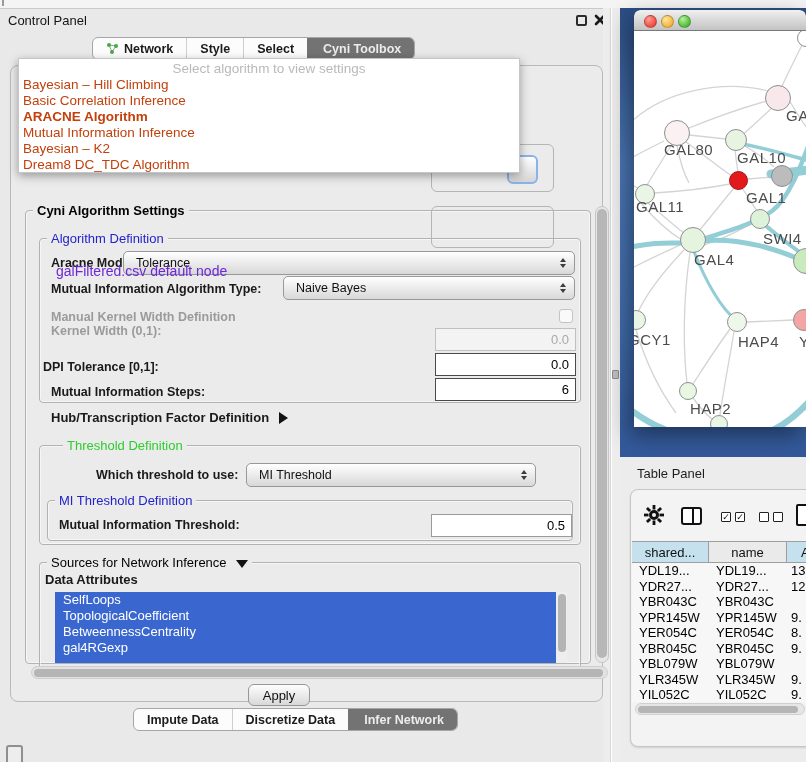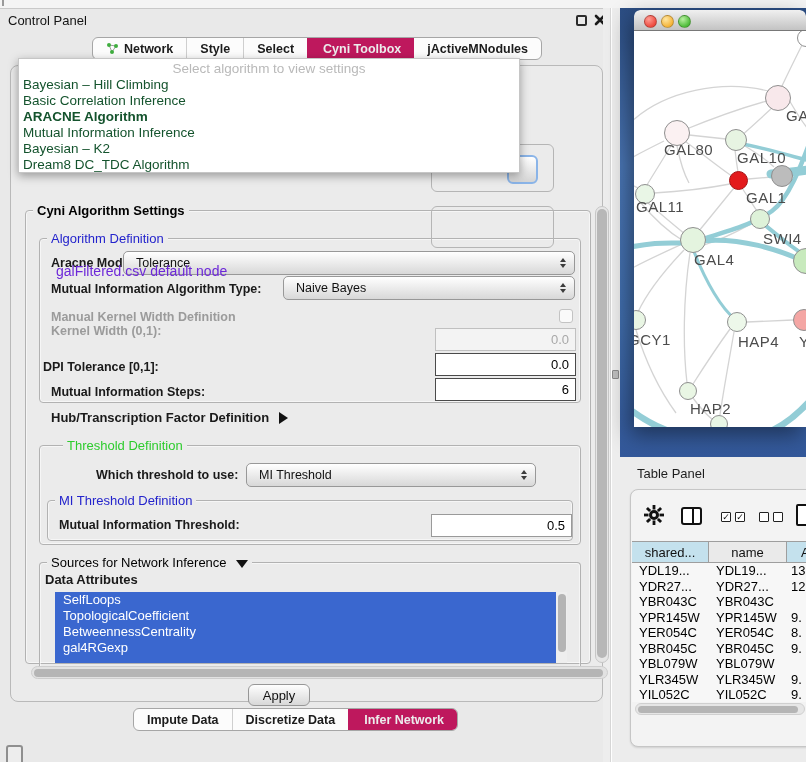--- a/index.html
+++ b/index.html
@@ -17,36 +17,36 @@
   .cp-title { position:absolute; left:8px; top:4px; font-size:13px; color:#141414; }
   .float-icon { position:absolute; left:576px; top:6px; width:11px; height:11px; border:2px solid #2b2b2b; border-radius:2px; }
   .close-icon { position:absolute; left:593px; top:4px; width:14px; height:14px; }
   .close-icon svg { display:block; }
 
   
   .tabstrip { position:absolute; display:flex; background:#fcfcfc; border:1px solid #a6a6a6; border-radius:6px; overflow:hidden; }
   .tabstrip.top { left:92px; top:28px; height:23px; }
   .tab { display:flex; align-items:center; justify-content:center; gap:5px; font-size:12.5px; font-weight:700; color:#1c1c1c; padding:0 13px; position:relative; }
   .tab + .tab { border-left:1px solid #cfcfcf; }
-  .tab.sel { background:#be185d; color:#ececec; border-left:none;padding-left:16px; }
+  .tab.sel { background:#737373; color:#ececec; border-left:none;padding-left:16px; }
   .tab.sel + .tab { border-left:none; }
   .net-icon { width:13px; height:13px; }
 
   
   .outer-panel { position:absolute; left:10px; top:56px; width:593px; height:637px; background:#ebebeb; border:1px solid #b9b9b9; border-radius:8px; z-index:1; }
 
   
   .frag-box { position:absolute; border:1px solid #b5b5b5; border-radius:6px; z-index:4; }
   .frag-combo { position:absolute; left:496px; top:89px; width:31px; height:29px; border:2px solid #8ab4e8; border-radius:6px; background:linear-gradient(#ffffff,#d5d5d5); z-index:5; }
   .frag-text { position:absolute; left:45px; top:154px; font-size:14px; color:#6d28d9; z-index:4; white-space:nowrap;margin-top:43px; }
 
   
   .popup { position:absolute; left:18px; top:49px; width:502px; height:115px; background:#ffffff; border:1px solid #c6c6c6; box-shadow:0 3px 9px rgba(0,0,0,.35); z-index:30; }
   .popup-ph { text-align:center; color:#b9b9b9; font-size:13.5px; padding-top:2px; height:18px; }
-  .algo-opt { font-size:13.5px; color:#14532d; line-height:16px; padding-left:4px; white-space:nowrap; }
+  .algo-opt { font-size:13.5px; color:#c2410c; line-height:16px; padding-left:4px; white-space:nowrap; }
   .algo-opt.hl { font-weight:700; }
 
   
   .group { position:absolute; border:1px solid #b2b2b2; border-radius:4px; box-shadow:inset 0 0 0 1px rgba(255,255,255,.55); }
   .gtitle { position:absolute; background:#ebebeb; padding:0 4px; font-size:13px; white-space:nowrap; z-index:2; }
   .gtitle.blue { color:#2323cc; }
   .gtitle.green { color:#2ecc2e; }
   .lb { position:absolute; font-size:12.5px; font-weight:700; color:#1a1a1a; white-space:nowrap; }
   .lb.dis { color:#9b9b9b; }
 
@@ -155,23 +155,20 @@
           <span>Network</span>
         </div>
         <div class="tab">
           <span>Style</span>
         </div>
         <div class="tab">
           <span>Select</span>
         </div>
         <div class="tab sel">
           <span>Cyni Toolbox</span>
-        </div>
-        <div class="tab">
-          <span>jActiveMNodules</span>
         </div>
       </div>
 
     <div class="outer-panel">
 
       <div class="frag-box" style="left:420px; top:78px; width:123px; height:48px; z-index:4;"></div>
       <div class="frag-combo">
           <div class="arrows">
             <div class="arr-up"></div>
             <div class="arr-dn"></div>

